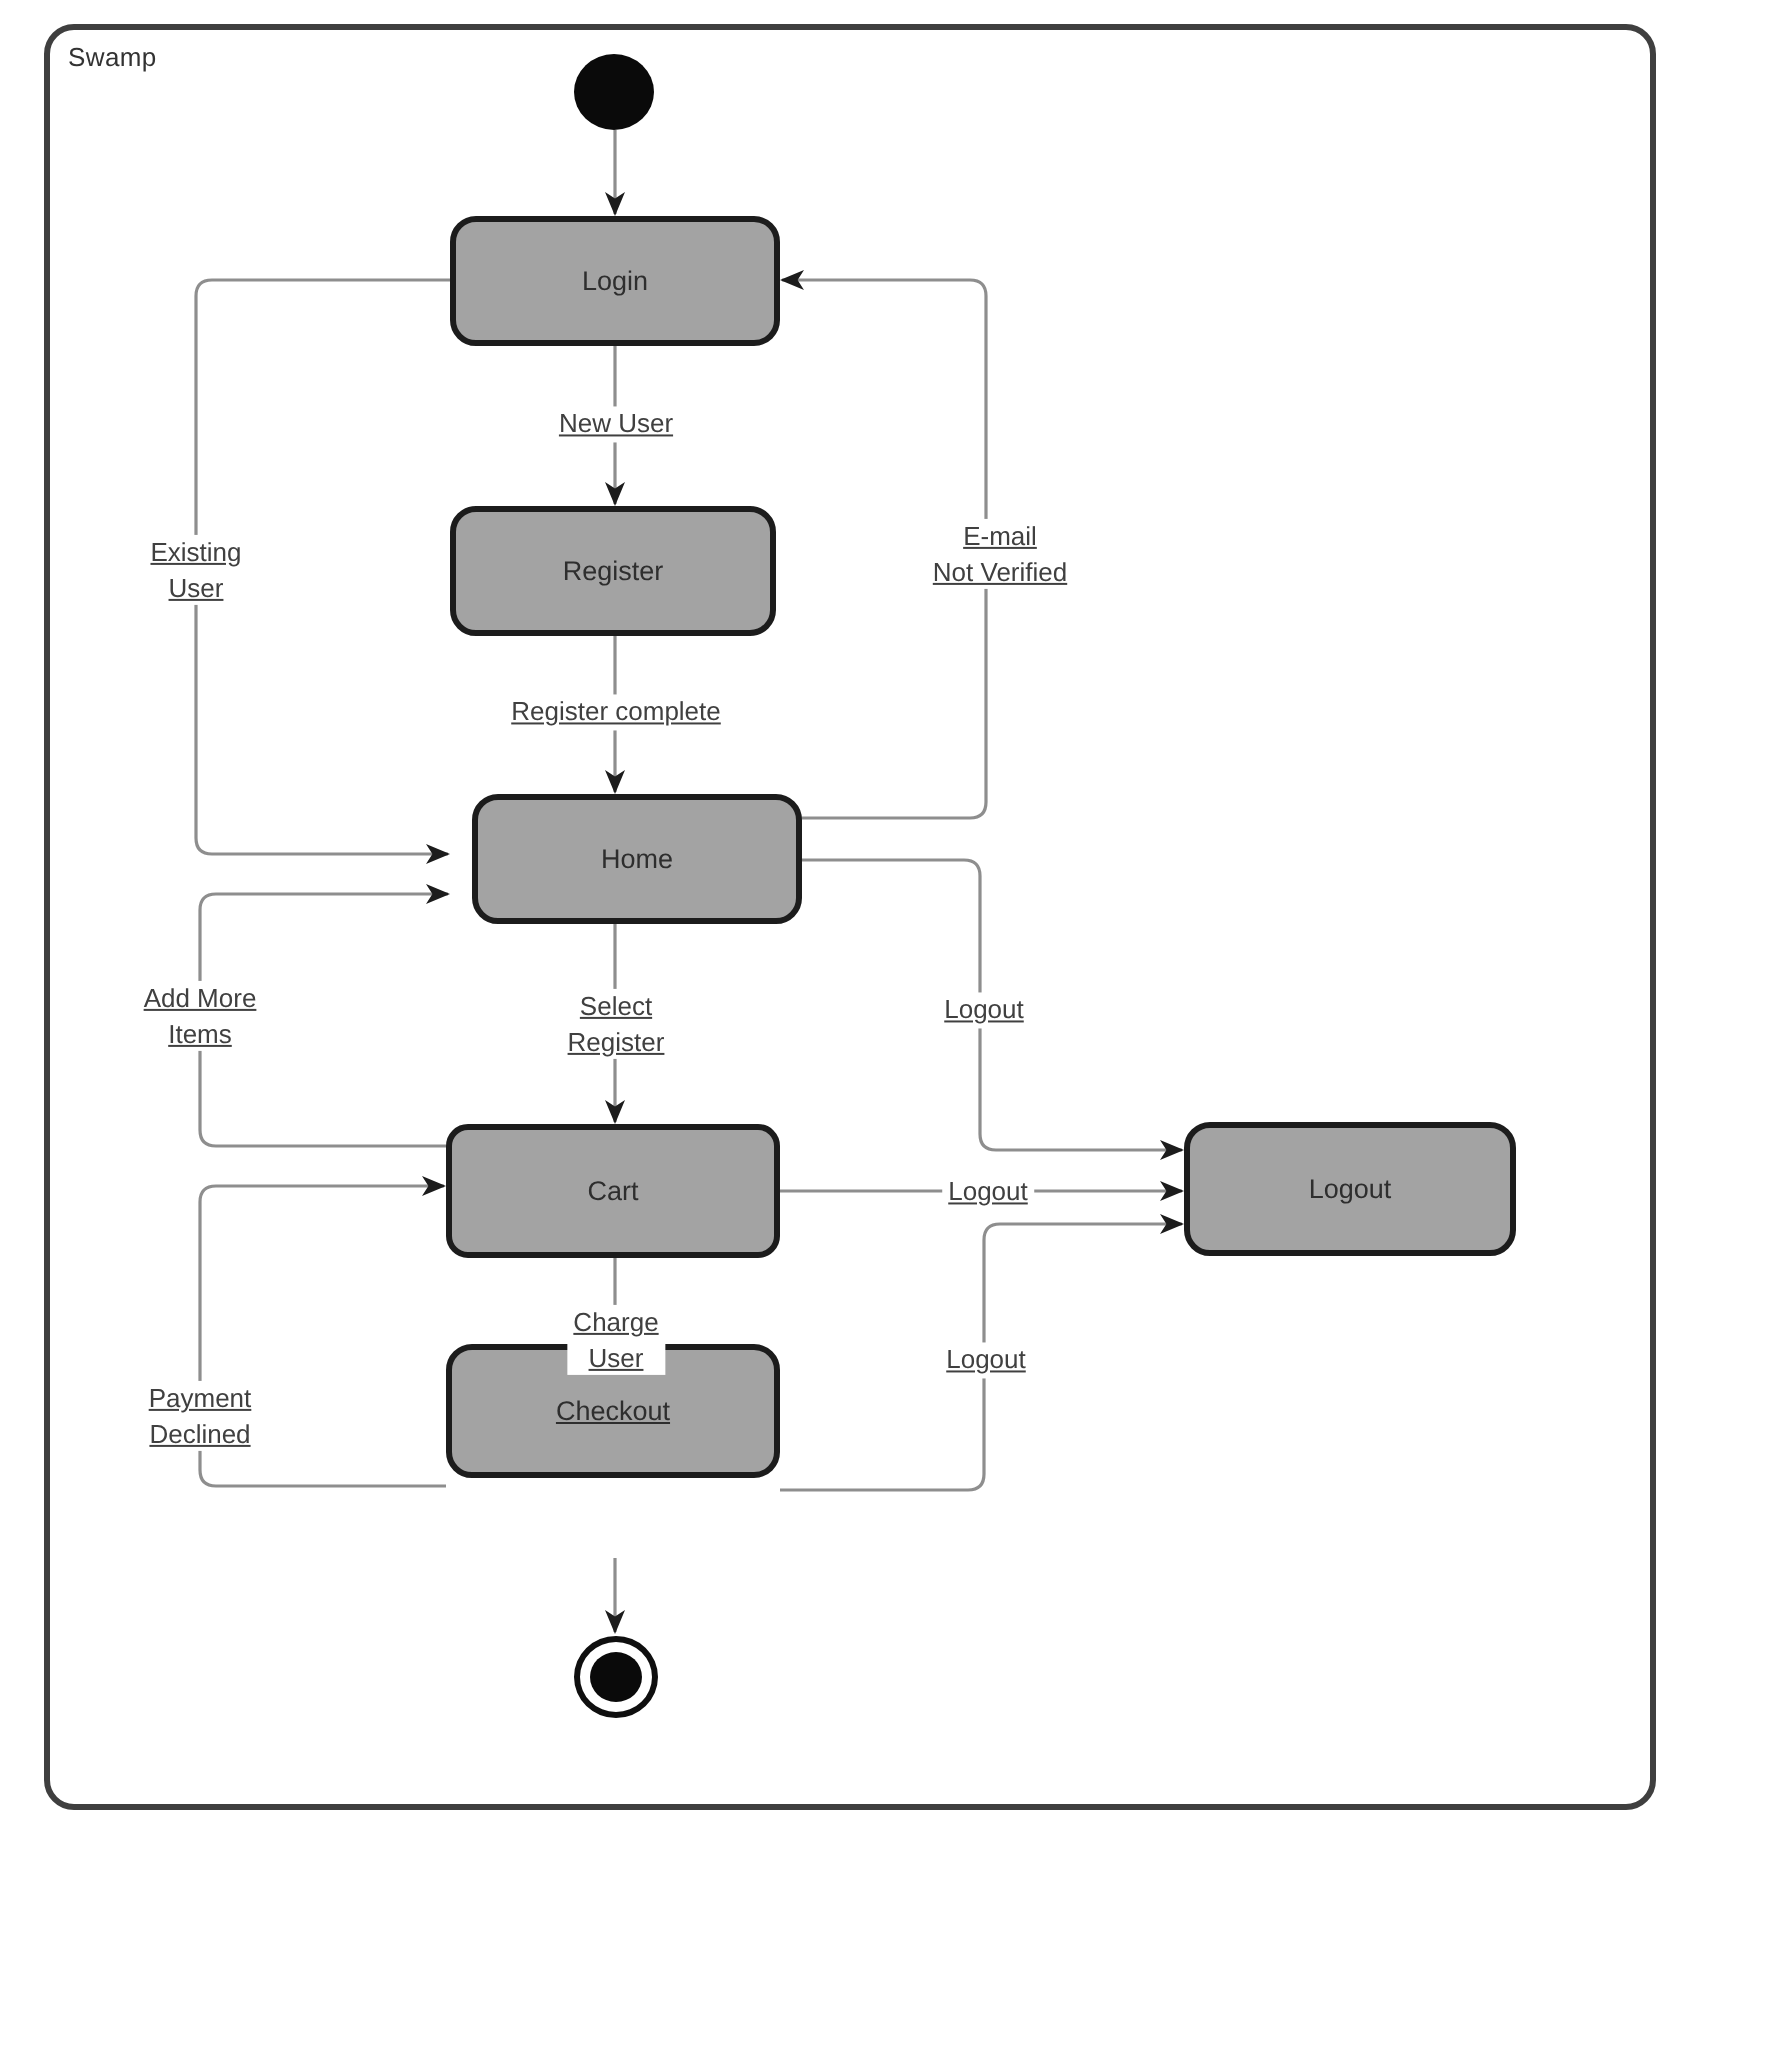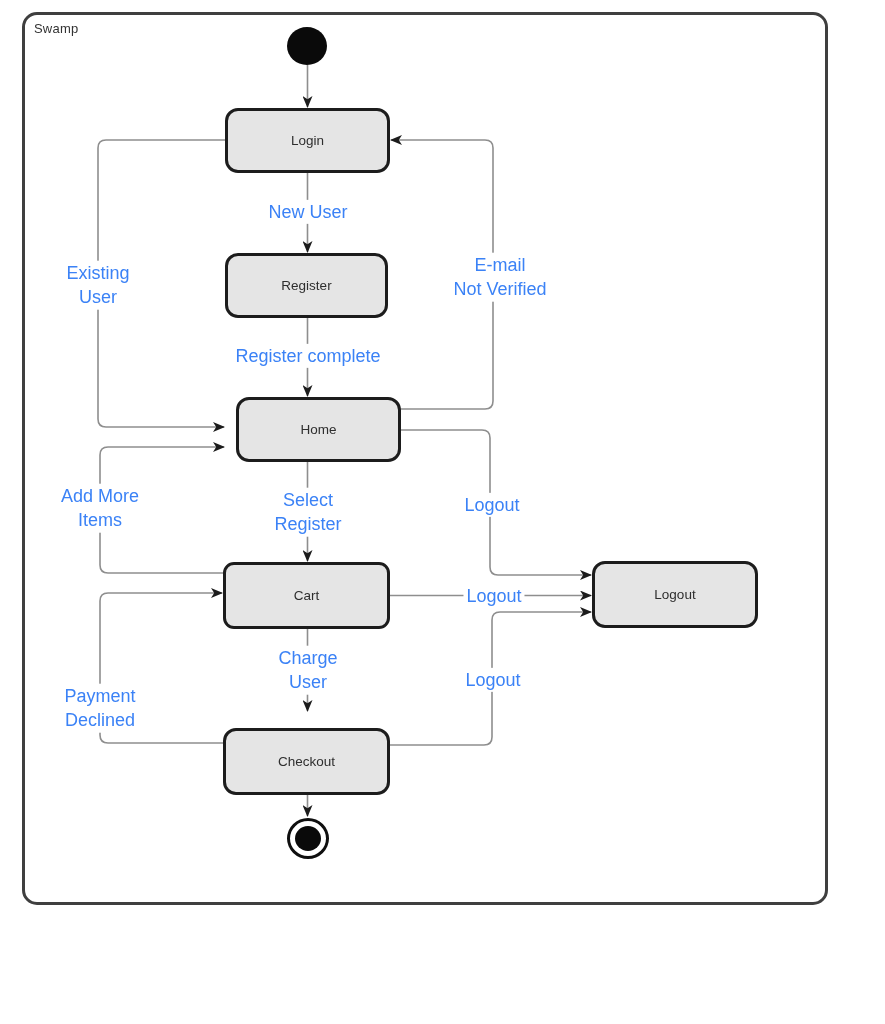--- a/index.html
+++ b/index.html
@@ -9,38 +9,38 @@
   }
   #frame{
     position:absolute;left:22px;top:12px;width:806px;height:893px;
     box-sizing:border-box;border:3px solid #3f3f3f;border-radius:15px;background:transparent;
   }
   #frame-title{
     position:absolute;left:34px;top:21px;font-size:13px;color:#333;letter-spacing:.2px;
   }
   svg.wires{position:absolute;left:0;top:0;z-index:1;}
   .state{
-    position:absolute;box-sizing:border-box;background:#e5e5e5;
+    position:absolute;box-sizing:border-box;background:#a3a3a3;
     border:3px solid #1c1c1c;border-radius:13px;z-index:2;
     display:flex;align-items:center;justify-content:center;
     font-size:13.5px;color:#2e2e2e;
   }
   .terminal{position:absolute;z-index:2;}
   #start-node{
     width:40px;height:38px;background:#0a0a0a;border-radius:50%;
   }
   #end-node{
     width:42px;height:41px;box-sizing:border-box;border:3.5px solid #0f0f0f;border-radius:50%;
     display:flex;align-items:center;justify-content:center;background:#fff;
   }
   #end-node .core{width:26px;height:25px;background:#0a0a0a;border-radius:50%;}
   .edge-label{
     position:absolute;transform:translate(-50%,-50%);z-index:3;
     background:#ffffff;padding:0 3px;text-align:center;
-    font-size:18px;line-height:1.35;color:#3b82f6;white-space:nowrap;
+    font-size:13px;line-height:1.35;color:#404040;white-space:nowrap;text-decoration:underline;
   }
   .edge-label span{display:block;}
 </style>
 </head>
 <body>
 
 <div id="canvas">
 
   <svg class="wires" width="885" height="1024" viewBox="0 0 885 1024">
     <defs>
@@ -78,21 +78,21 @@
   </div>
   <div class="state" style="left:225px;top:253px;width:163px;height:65px;">
     <span>Register</span>
   </div>
   <div class="state" style="left:236px;top:397px;width:165px;height:65px;">
     <span>Home</span>
   </div>
   <div class="state" style="left:223px;top:562px;width:167px;height:67px;border-radius:11px;">
     <span>Cart</span>
   </div>
-  <div class="state" style="left:223px;top:728px;width:167px;height:67px;">
+  <div class="state" style="left:223px;top:672px;width:167px;height:67px;text-decoration:underline;">
     <span>Checkout</span>
   </div>
   <div class="state" style="left:592px;top:561px;width:166px;height:67px;">
     <span>Logout</span>
   </div>
 
   <div class="edge-label" style="left:308px;top:212px;">
     <span>New User</span>
   </div>
   <div class="edge-label" style="left:308px;top:356px;">

